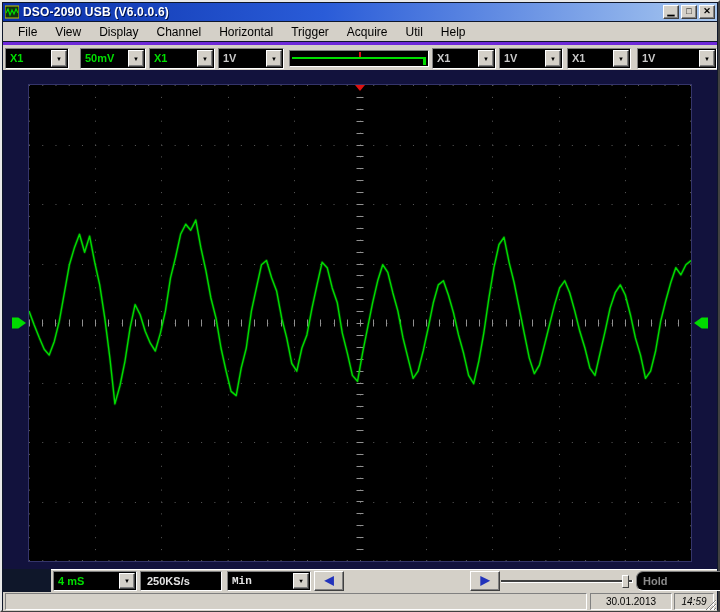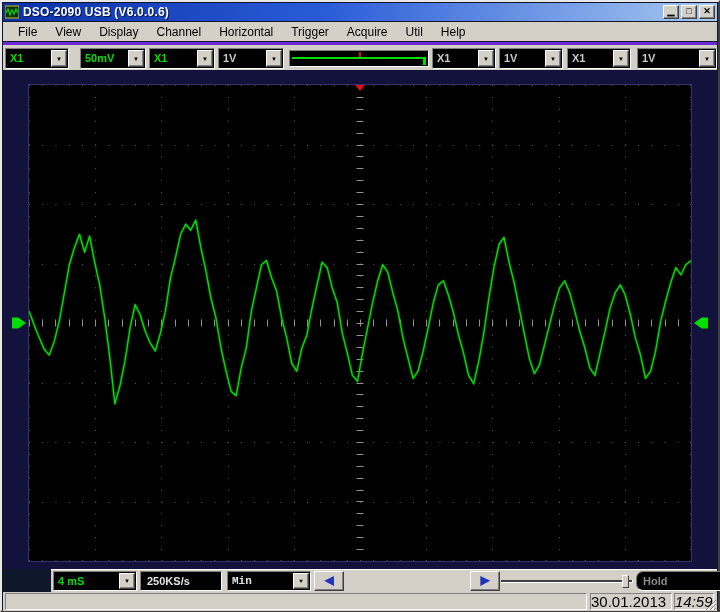--- a/index.html
+++ b/index.html
@@ -73,22 +73,22 @@
   .bslider .thumb { position:absolute; right:4px; top:0; width:7px; height:13px; background:#d4d0c8;
                     border:1px solid; border-color:#ffffff #404040 #404040 #ffffff; }
   .spinner { position:absolute; left:700px; top:1px; width:14px; height:20px; }
   .spinbtn { width:14px; height:10px; background:#d4d0c8; border:1px solid;
              border-color:#ffffff #404040 #404040 #ffffff; font-size:5px; line-height:8px;
              text-align:center; color:#000; }
 
   
   .statusbar { position:absolute; left:1px; top:590px; right:1px; height:19px; background:#d4d0c8; }
   .spanel { position:absolute; top:1px; height:17px; border:1px solid;
-            border-color:#808080 #ffffff #ffffff #808080; font-size:15px; color:#000;
-            line-height:15px; }
+            border-color:#808080 #ffffff #ffffff #808080; font-size:10px; color:#000;
+            line-height:15px; text-align:center; }
   .sb-main { left:2px;  width:582px; }
   .sb-date { left:587px; width:82px; }
   .sb-time { left:671px; width:40px;font-style:italic; }
   .grip { position:absolute; right:0; bottom:0; width:14px; height:14px; }
 </style>
 </head>
 <body>
 
 <div class="window">
 

